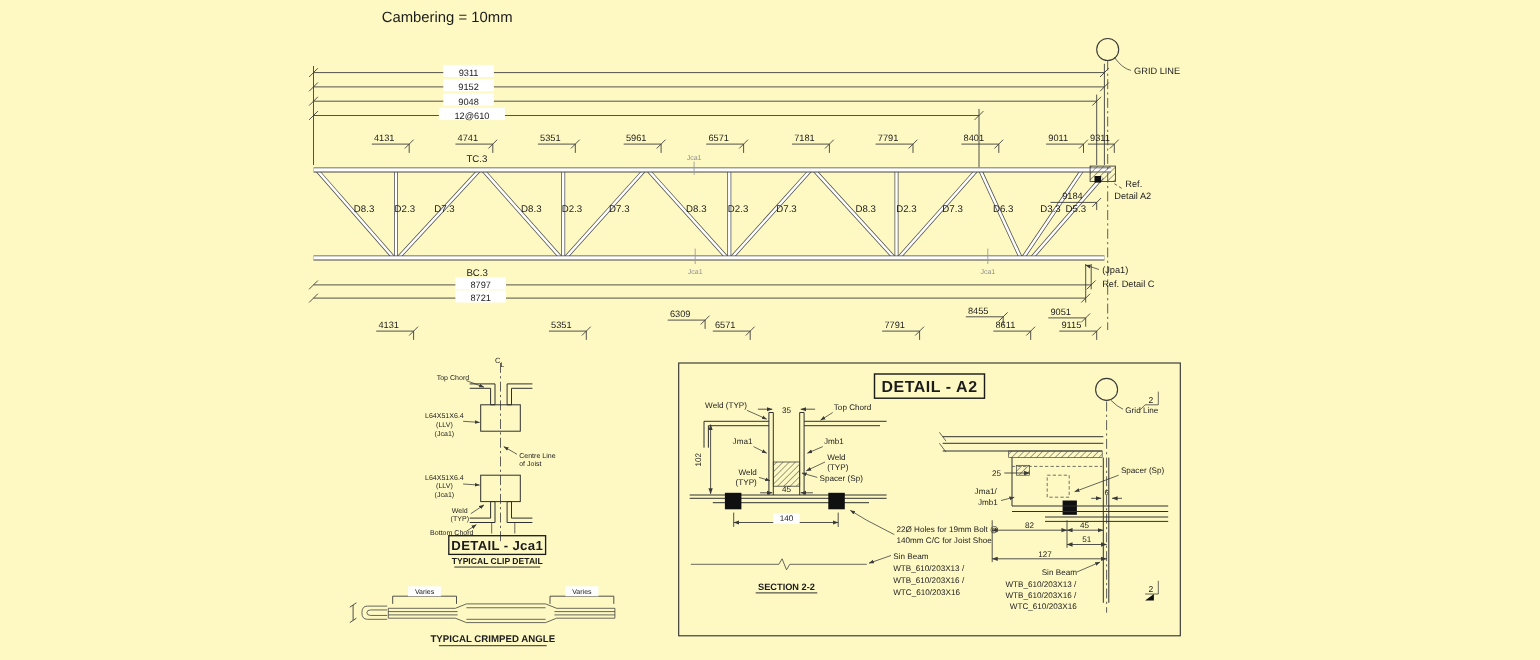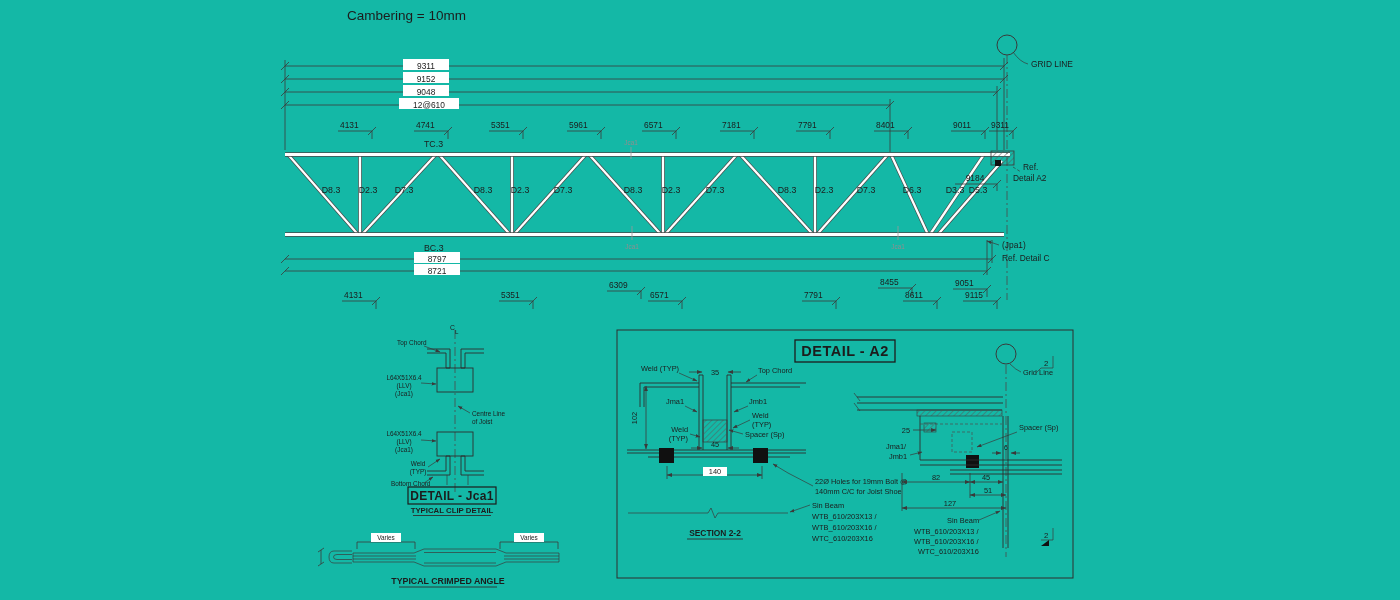--- a/index.html
+++ b/index.html
@@ -1,16 +1,16 @@
 <!DOCTYPE html>
 <html><head>
 <meta charset="utf-8">
 <style>
   html,body{margin:0;padding:0;background:#fff;}
-  .canvas{position:relative;width:1400px;height:600px;background:#14b8a6;overflow:hidden;}
+  .canvas{position:relative;width:1400px;height:600px;background:#fef9c3;overflow:hidden;}
   svg text{font-family:"Liberation Sans","DejaVu Sans",sans-serif;fill:#1c1c1c;}
   .t5{font-size:6.2px;}
   .t6{font-size:6.4px;}
   .t65{font-size:6.8px;}
   .t7{font-size:7.4px;}
   .t75{font-size:7.8px;}
   .t8{font-size:8.4px;}
   .t85{font-size:8.8px;}
   .t12{font-size:12px;font-weight:bold;letter-spacing:.3px;}
   .t14{font-size:14.5px;font-weight:bold;letter-spacing:.5px;}

